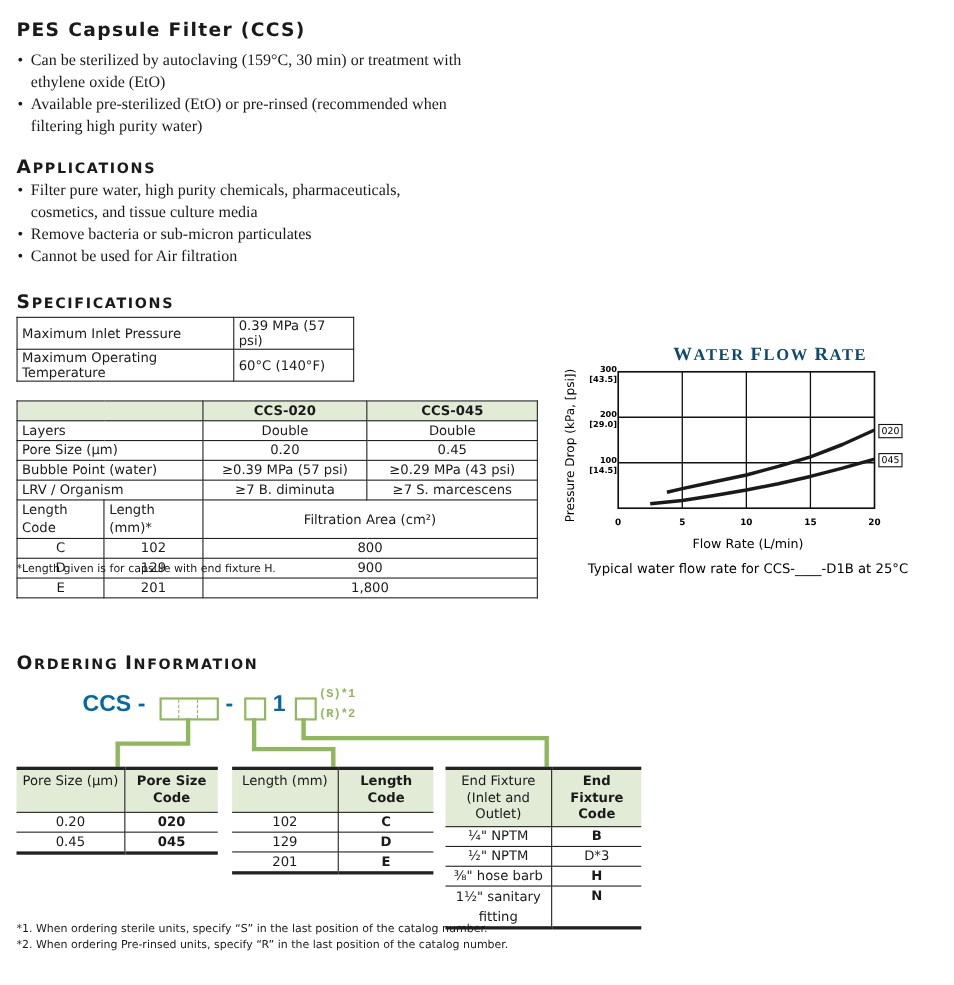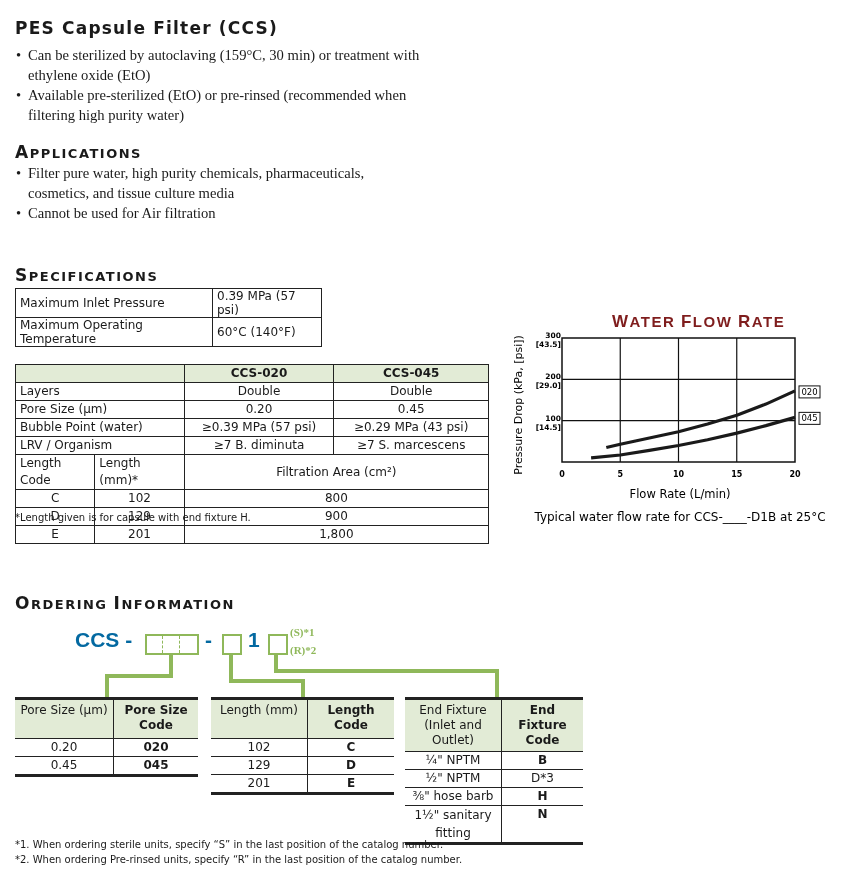--- a/index.html
+++ b/index.html
@@ -21,36 +21,37 @@
   .green{background:#e2ebd6;}
   .note{font-family:"DejaVu Sans",sans-serif;font-size:10px;}
   .otab td,.otab th{font-size:12px;text-align:center;}
   .otab th{background:#e2ebd6;font-weight:normal;border-top:3px solid #222;border-bottom:1.5px solid #222;padding:3px 4px;line-height:15px;vertical-align:top;}
   .otab th.b{font-weight:bold;}
   .otab td{border-bottom:1.5px solid #222;height:17px;line-height:17px;}
   .otab .vl{border-right:1.5px solid #222;}
   .otab tr.last td{border-bottom:3px solid #222;}
   .code{left:75px;top:628px;font-family:Liberation Sans, sans-serif;font-weight:bold;font-size:21px;color:#0369a1;}
   .box{position:absolute;border:2px solid #8fb85a;background:#fff;}
-  .sr{font-family:Liberation Serif, serif;font-weight:bold;font-size:11px;color:#8fb85a;line-height:16px;}
-  .chart-title{left:612px;top:312px;font-family:Liberation Sans, sans-serif;font-weight:bold;font-size:15px;color:#7f1d1d;letter-spacing:1.5px;font-variant:small-caps;}
+  .sr{font-family:Liberation Mono, monospace;font-weight:bold;font-size:11px;color:#8fb85a;line-height:16px;}
+  .chart-title{left:612px;top:312px;font-family:Liberation Serif, serif;font-weight:bold;font-size:15px;color:#0c4a6e;letter-spacing:1.5px;font-variant:small-caps;}
   .chart-title .big{font-size:17px;}
 </style>
 </head>
 <body>
 
 <div class="abs title">PES Capsule Filter (CCS)</div>
 <ul class="abs bullets" style="top:45px;width:440px;">
   <li>Can be sterilized by autoclaving (159°C, 30 min) or treatment with ethylene oxide (EtO)</li>
   <li>Available pre-sterilized (EtO) or pre-rinsed (recommended when filtering high purity water)</li>
 </ul>
 
 <div class="abs hdr" style="top:142px;"><span class="big">A</span><span>PPLICATIONS</span></div>
 <ul class="abs bullets" style="top:163px;width:400px;">
   <li>Filter pure water, high purity chemicals, pharmaceuticals, cosmetics, and tissue culture media</li>
+  <li>Remove bacteria or sub-micron particulates</li>
   <li>Cannot be used for Air filtration</li>
 </ul>
 
 <div class="abs hdr" style="top:265px;"><span class="big">S</span><span>PECIFICATIONS</span></div>
 <table class="abs spec1">
   <tbody>
       <tr>
         <td style="width:188px">Maximum Inlet Pressure</td>
         <td style="width:100px">0.39 MPa (57 psi)</td>
       </tr>

